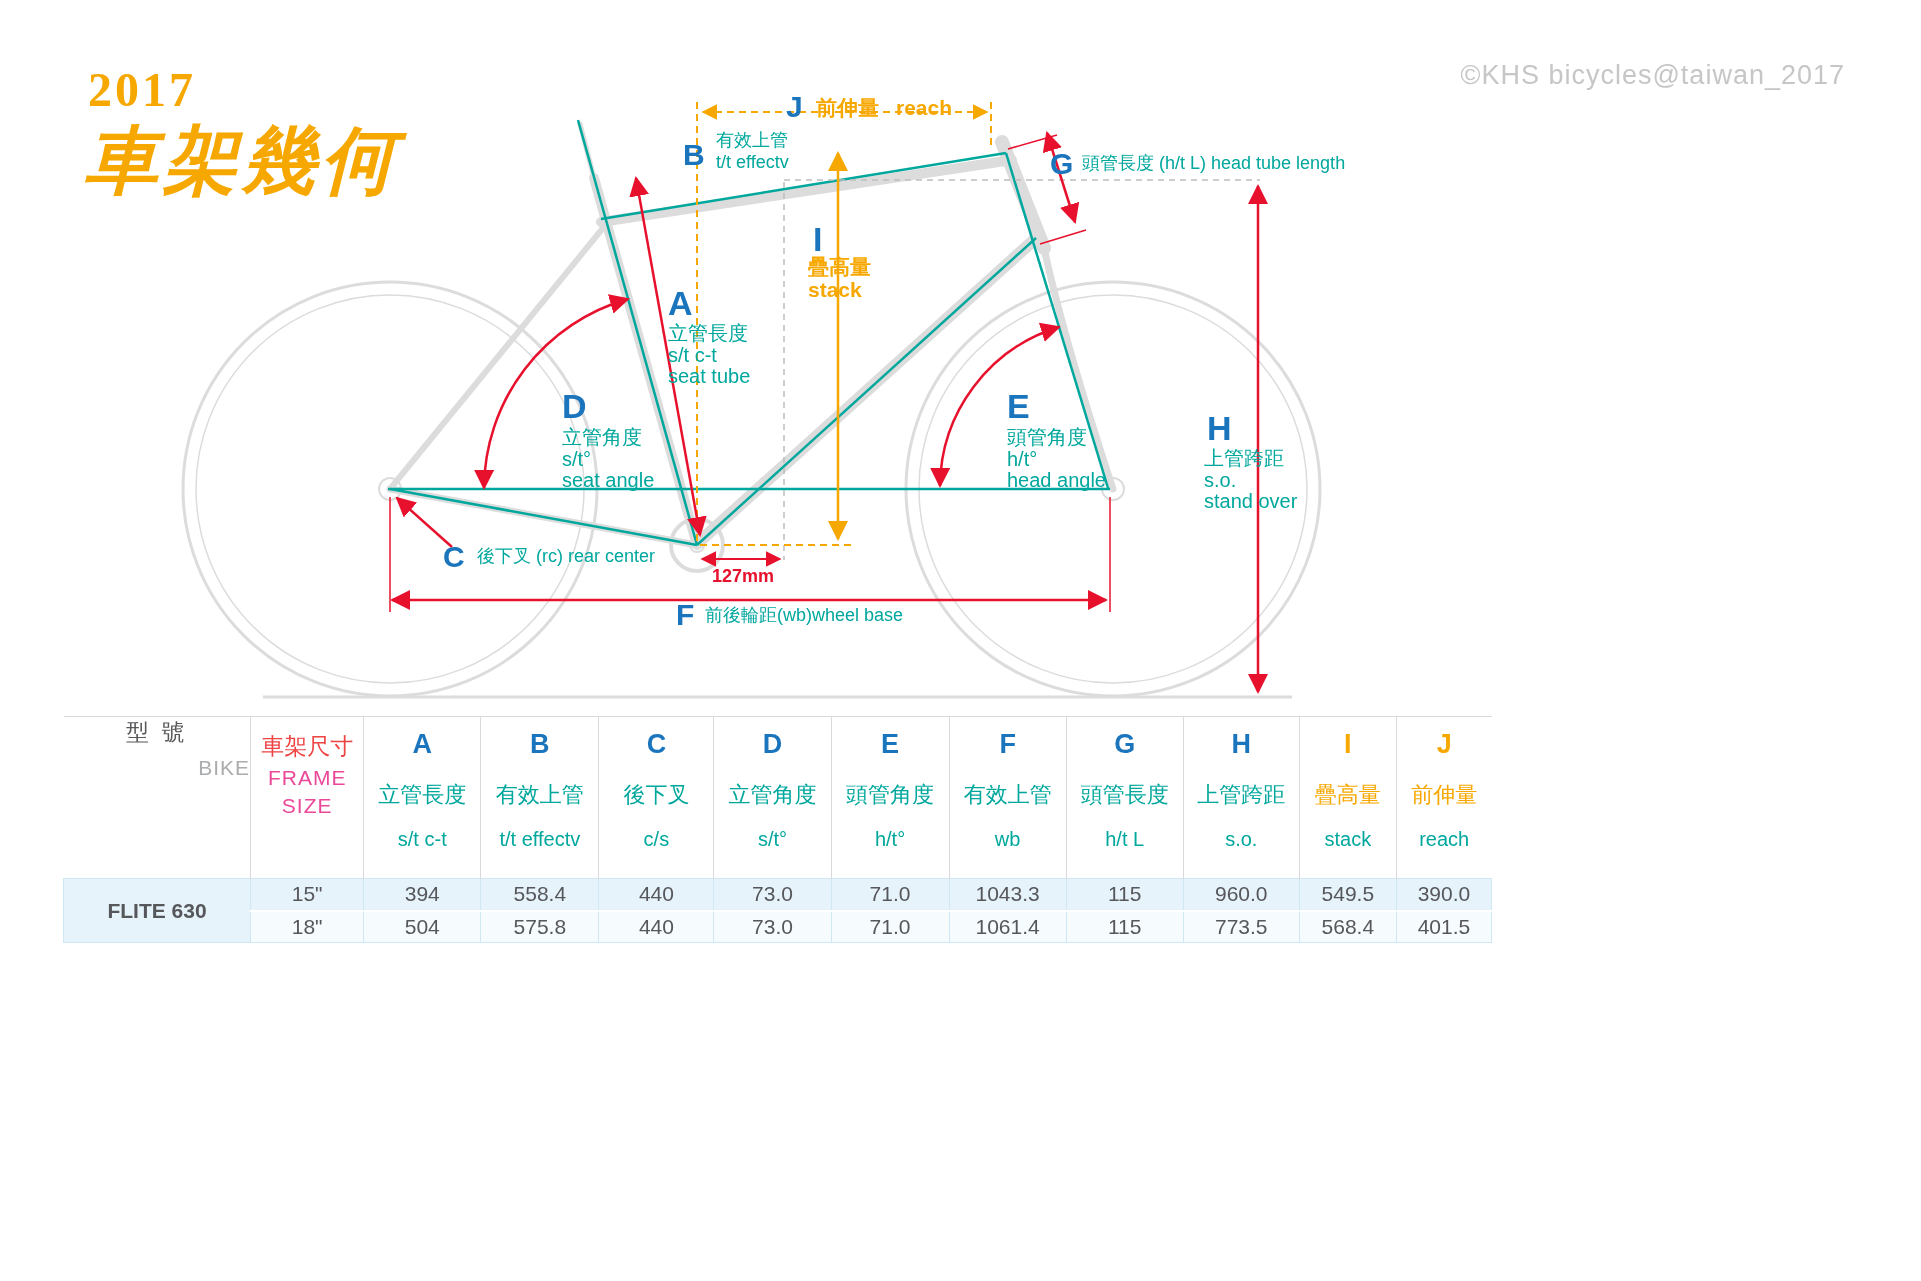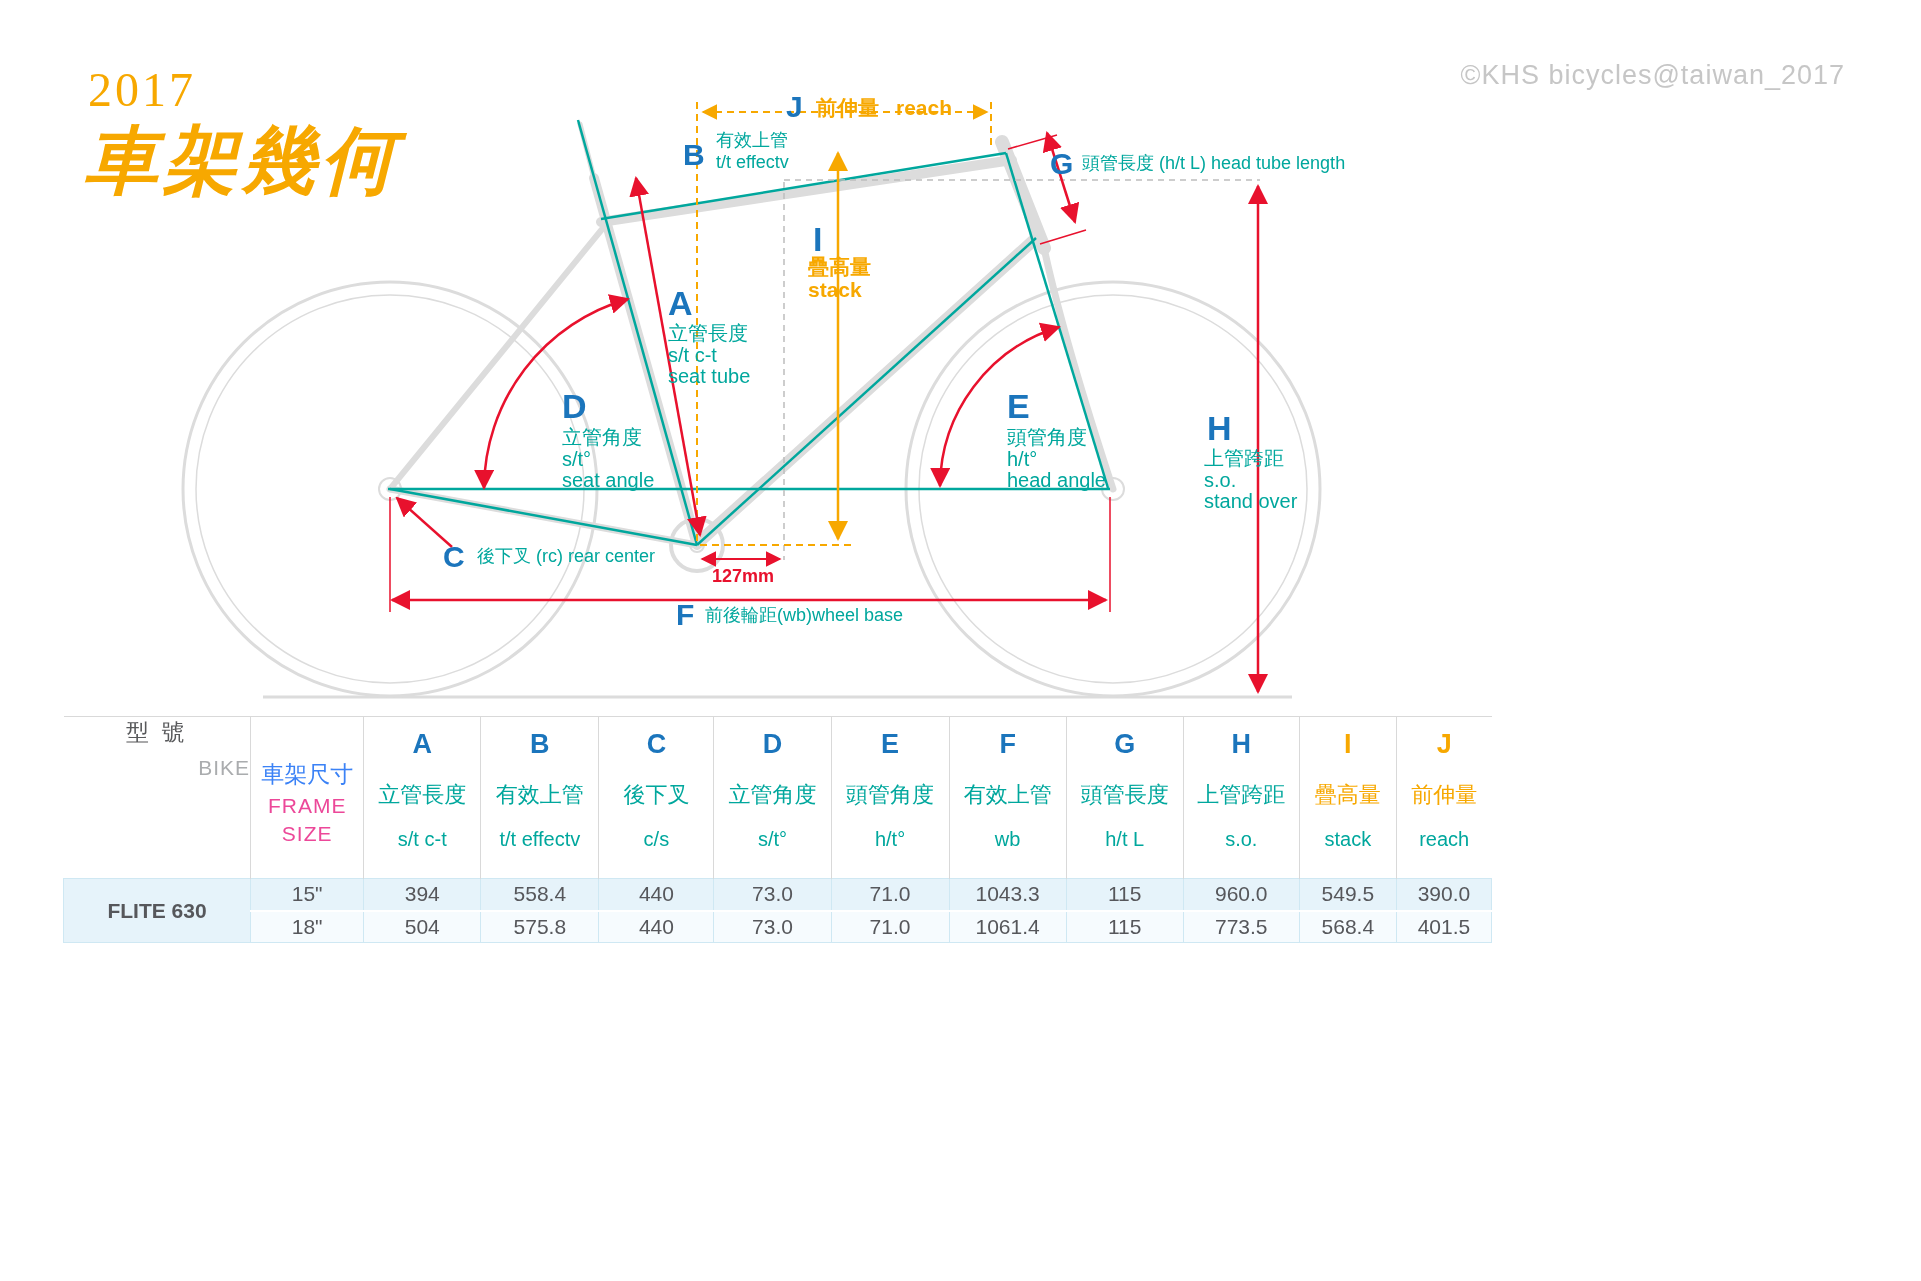--- a/index.html
+++ b/index.html
@@ -1,20 +1,20 @@
 <!DOCTYPE html>
 <html><head>
 <meta charset="utf-8">
 <style>
   * { margin:0; padding:0; box-sizing:border-box; }
   html,body { width:1921px; height:1281px; background:#ffffff; font-family:"Liberation Sans", sans-serif; position:relative; overflow:hidden; }
 
   .watermark { position:absolute; top:24px; right:76px; font-size:27px; color:#c6c6c6; letter-spacing:1px;margin-top:36px; }
 
-  .title-year { position:absolute; left:88px; top:62px; font-size:48px; font-weight:normal; color:#F7A800; font-family:"Liberation Serif", serif; letter-spacing:3px; }
+  .title-year { position:absolute; left:88px; top:62px; font-size:48px; font-weight:bold; color:#F7A800; font-family:"Liberation Serif", serif; letter-spacing:3px; }
   .title-heading { position:absolute; left:84px; top:112px; font-size:74px; font-weight:bold; color:#F7A800; letter-spacing:5px;font-style:italic; }
 
   svg.diagram { position:absolute; left:0; top:0; }
 
   
   .lbl-letter { font-family:"Liberation Sans",sans-serif; font-weight:bold; fill:#1B75BC; }
   .fs34 { font-size:34px; }
   .fs30 { font-size:30px; }
   .lbl-teal { fill:#00A79D; font-size:20px; font-family:"Liberation Sans",sans-serif; }
   .lbl-teal-sm { fill:#00A79D; font-size:18px; font-family:"Liberation Sans",sans-serif; }
@@ -24,21 +24,21 @@
   
   table.geo-table { position:absolute; left:63px; top:716px; width:1429px; border-collapse:collapse; table-layout:fixed; }
   .geo-table thead th { border-top:1px solid #d9d9d9; vertical-align:top; height:162px; font-weight:normal; text-align:center; }
   .geo-table thead th + th { border-left:1px solid #d9d9d9; }
   .col-letter { font-size:27px; font-weight:bold; color:#1B75BC; margin-top:12px; }
   .col-zh { font-size:22px; color:#00A79D; margin-top:20px; }
   .col-sub { font-size:20px; color:#00A79D; margin-top:18px; }
   .orange-txt { color:#F7A800; }
   .mh-zh { font-size:23px; color:#58595B; letter-spacing:3px; }
   .mh-en { font-size:21px; color:#aaacae; margin-top:8px; letter-spacing:1px;text-align:right; }
-  .sh-zh { font-size:23px; color:#3b82f6; margin-top:42px; }
+  .sh-zh { font-size:23px; color:#ef4444; margin-top:14px; }
   .sh-en { font-size:21px; color:#ec4899; margin-top:4px; letter-spacing:1px; }
   .geo-table tbody td { height:32px; text-align:center; font-size:21px; color:#56575b; background:#e6f3fa; border:1px solid #cfe8f3; }
   .geo-table tbody tr.row-b td { background:#f6fbfe; border-top:2px solid #ffffff; }
   td.model-cell { font-size:25px; font-weight:bold; color:#1B75BC; background:#e6f3fa !important; }
 </style>
 </head>
 <body>
 
 <div class="watermark">©KHS bicycles@taiwan_2017</div>
 <div class="title-year">2017</div>

